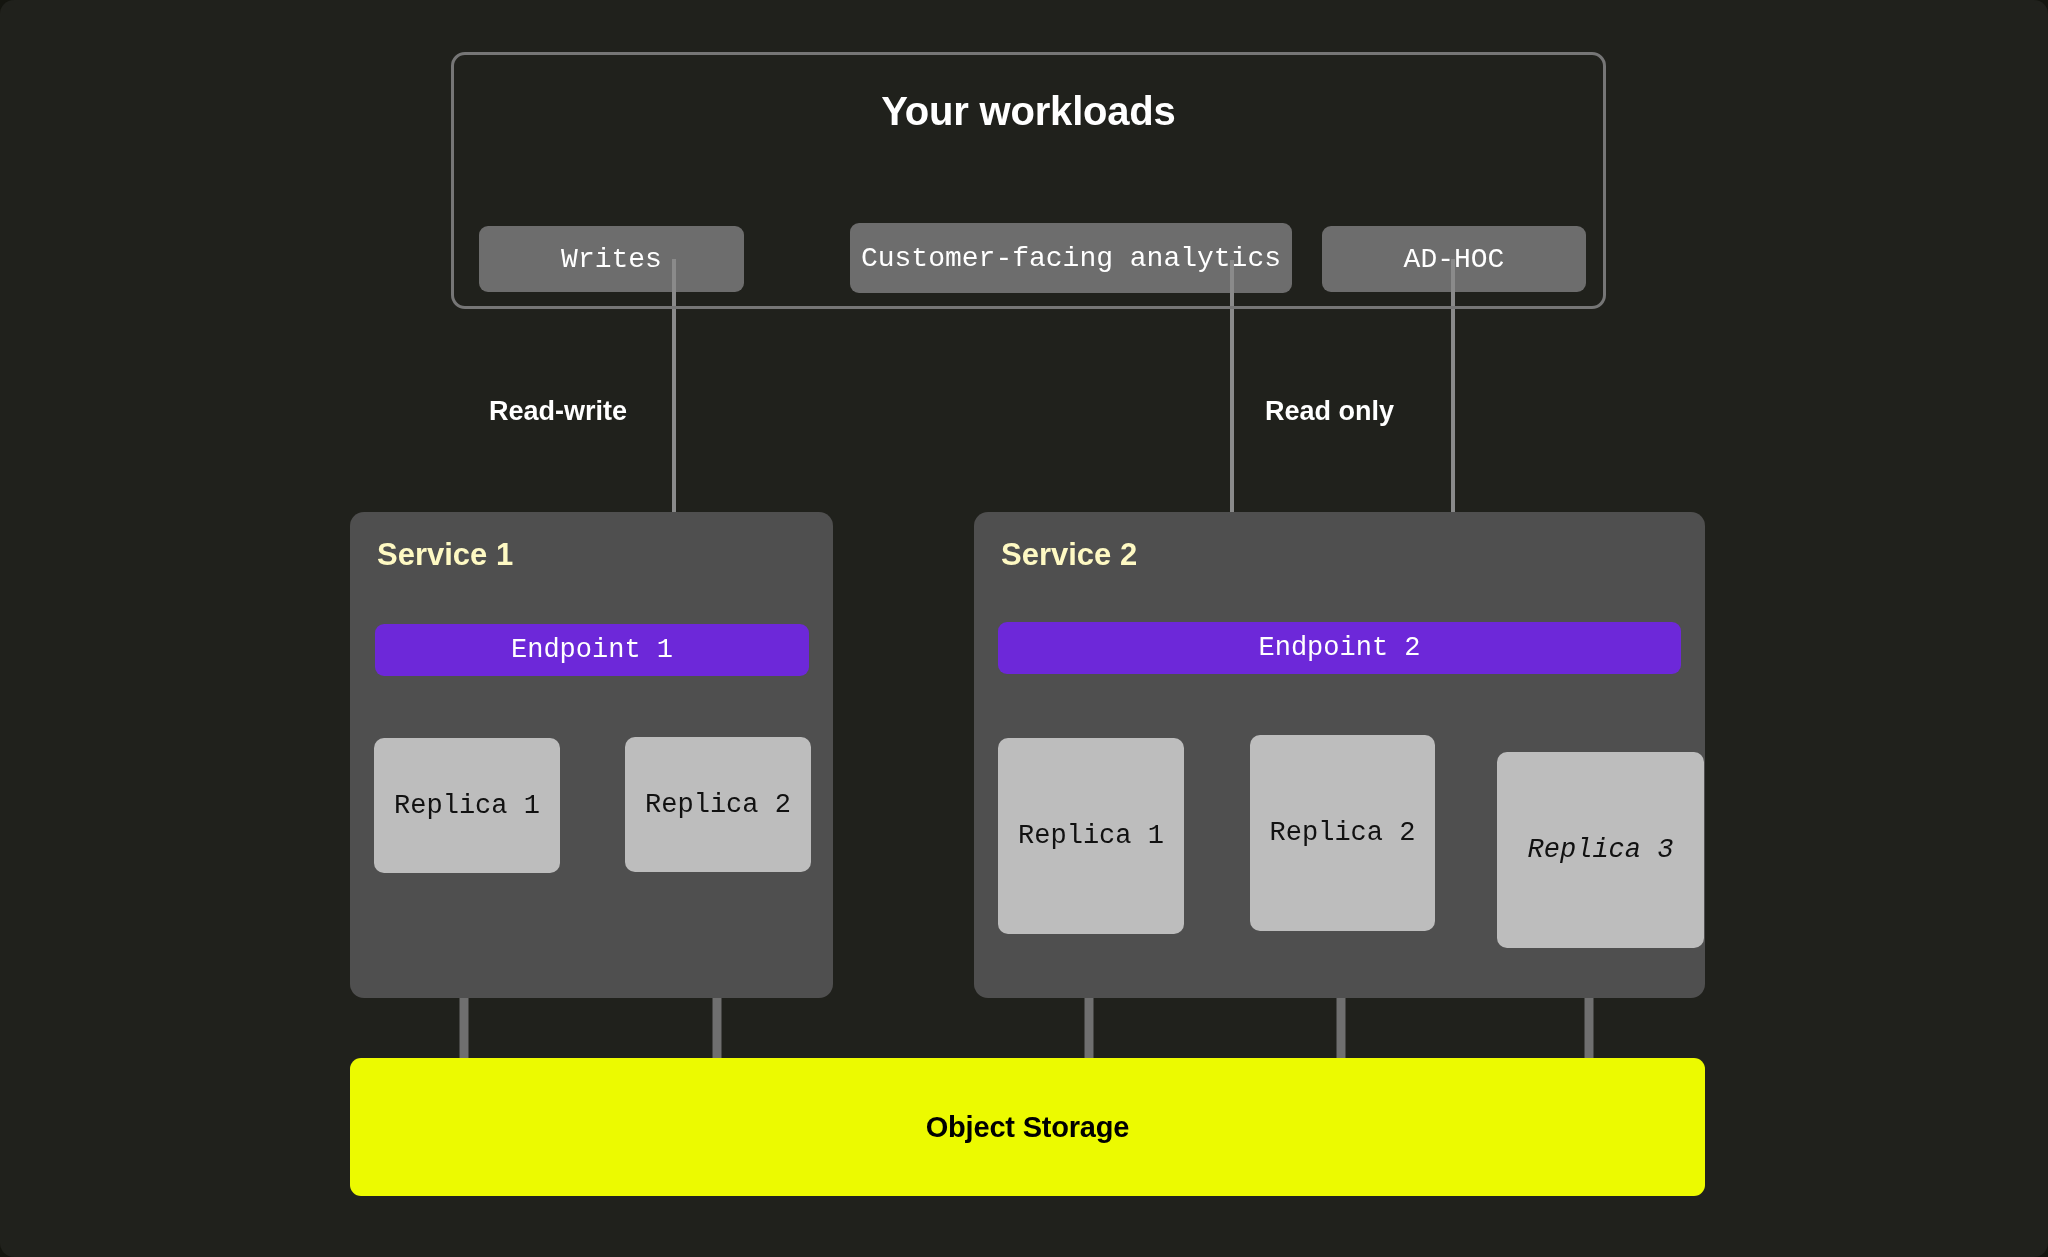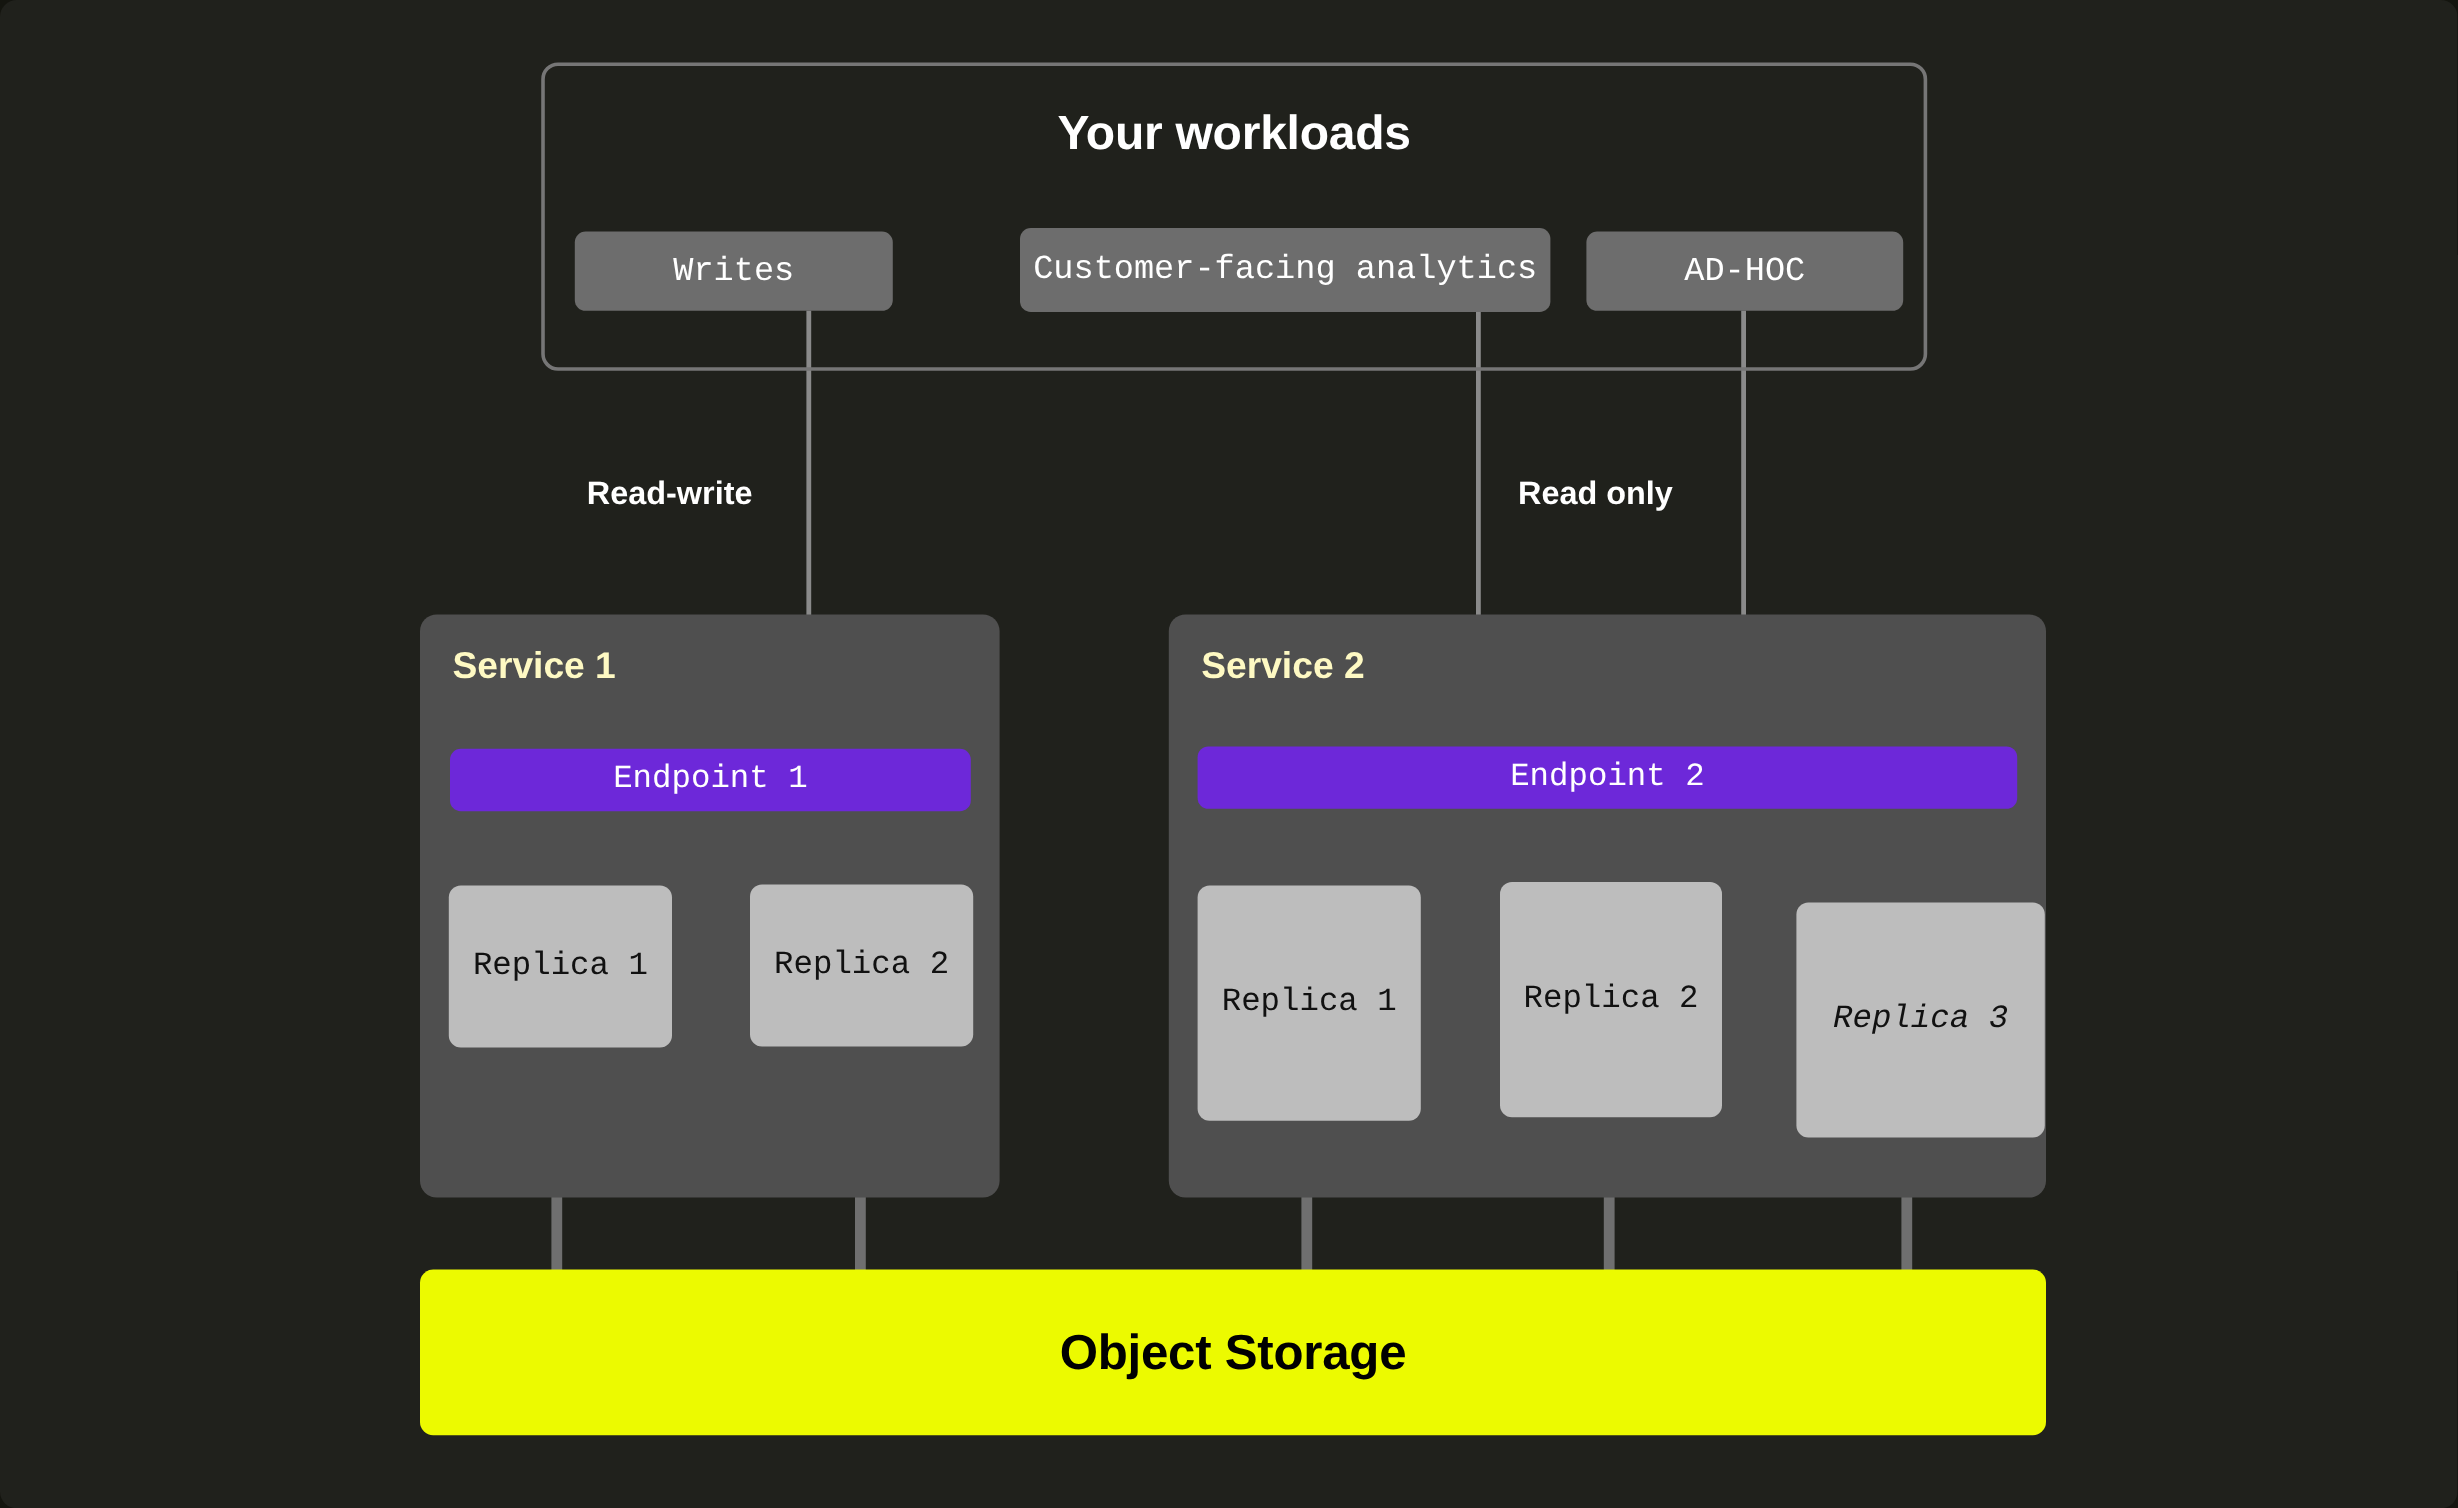--- a/index.html
+++ b/index.html
@@ -59,20 +59,21 @@
     box-sizing: border-box;
     background: #6d6d6d;
     border-radius: 9px;
     color: #ffffff;
     font-family: "Liberation Mono", "DejaVu Sans Mono", monospace;
     font-size: 28px;
     display: flex;
     align-items: center;
     justify-content: center;
     white-space: nowrap;
+    margin-top: 33px;
   }
   .chip.writes    { left: 479px;  top: 193px; width: 265px; height: 66px; }
   .chip.analytics { left: 850px;  top: 190px; width: 442px; height: 70px; }
   .chip.adhoc     { left: 1322px; top: 193px; width: 264px; height: 66px; }
 
   
   .flow-label {
     position: absolute;
     color: #ffffff;
     font-size: 27px;
@@ -152,21 +153,21 @@
     box-sizing: border-box;
     background: #ecfa00;
     border-radius: 11px;
     display: flex;
     align-items: center;
     justify-content: center;
     z-index: 6;
   }
   .object-storage-label {
     color: #000000;
-    font-size: 41px;
+    font-size: 29px;
     font-weight: bold;
     letter-spacing: -0.2px;
   }
 </style>
 </head>
 <body>
 
 <div id="stage">
 
   <svg id="wires" class="under" viewBox="0 0 2048 1257">

